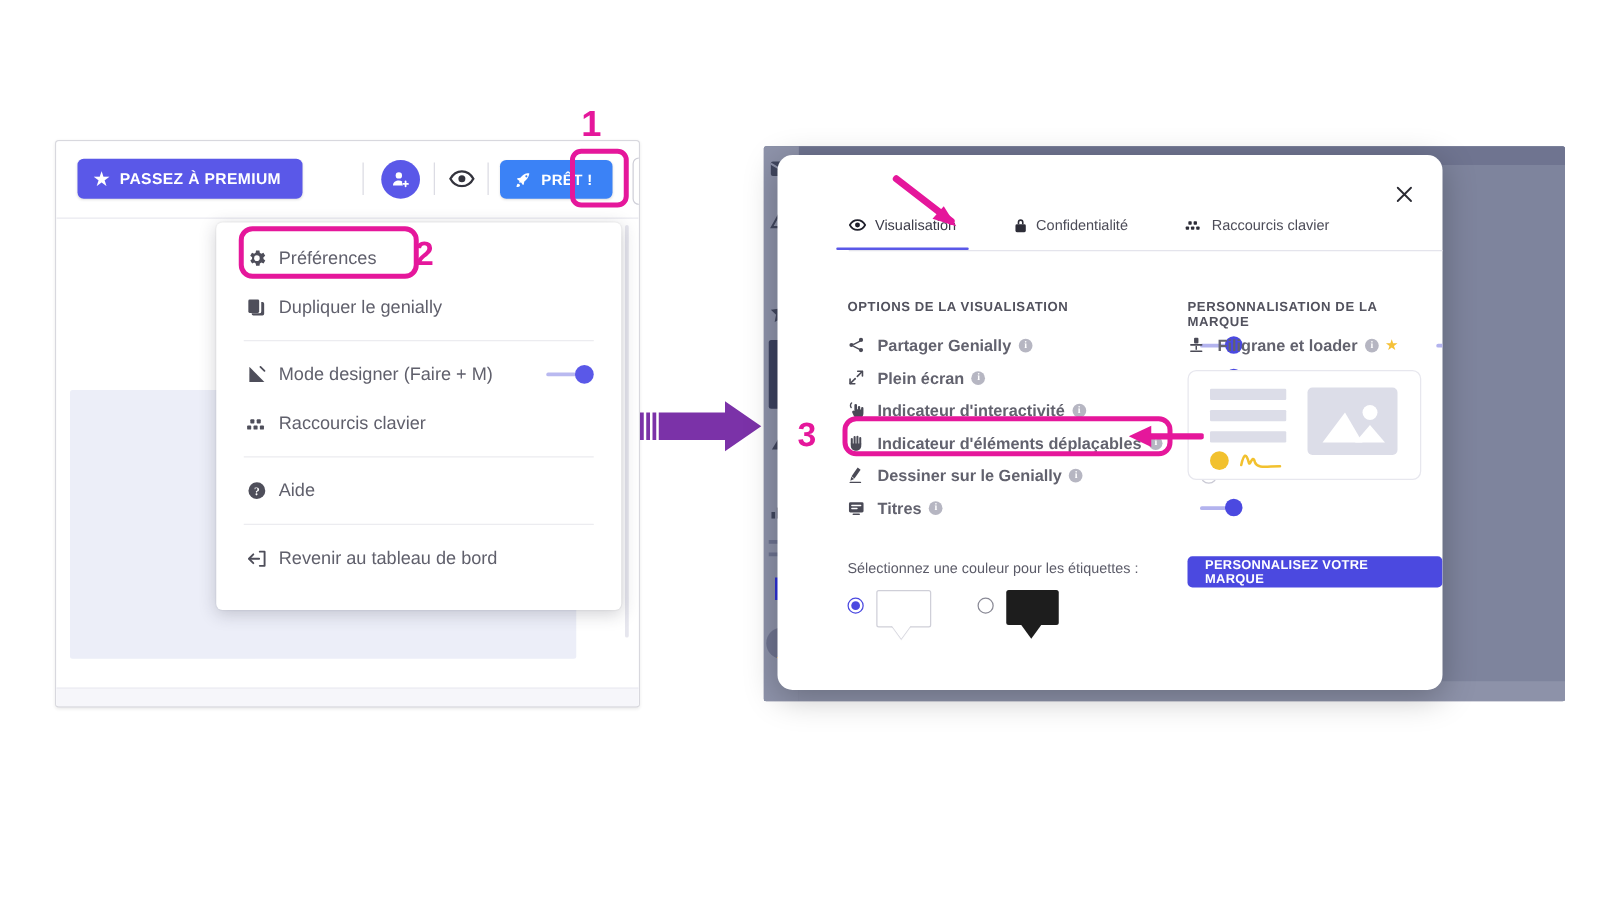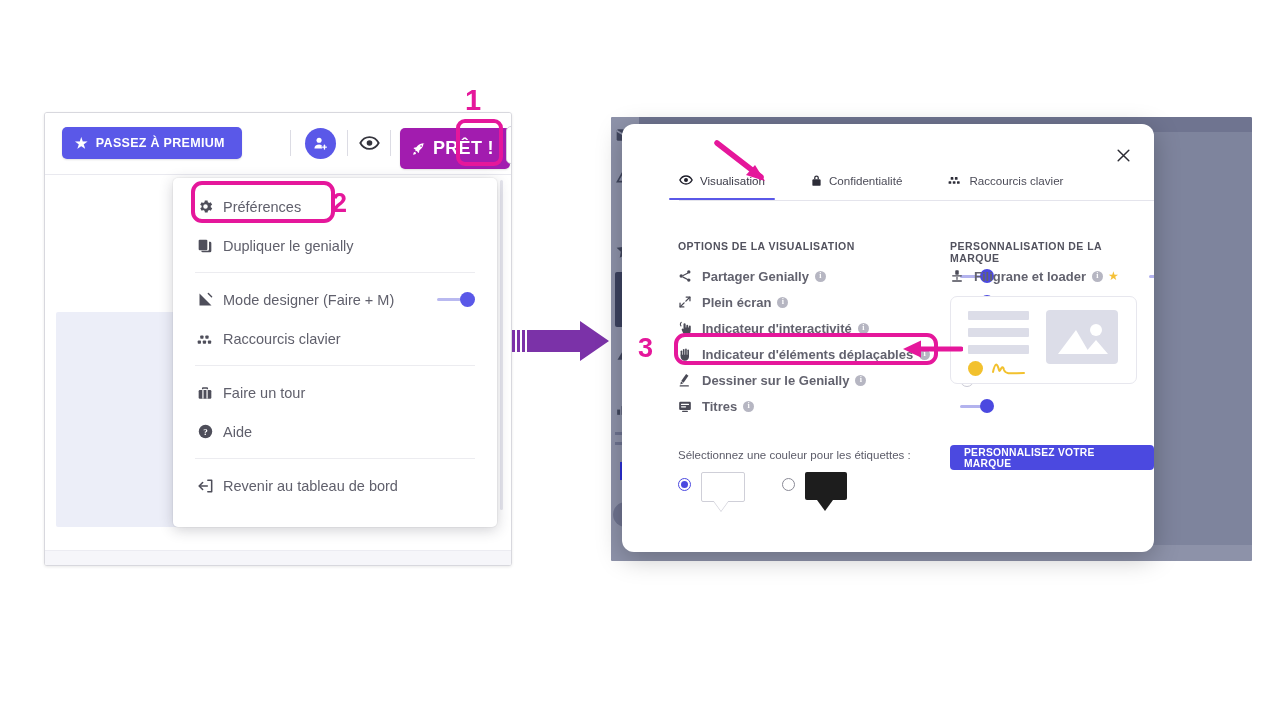--- a/index.html
+++ b/index.html
@@ -31,23 +31,23 @@
   .star-glyph{font-size:14px;line-height:1;color:#fff;}
   .tb-sep{position:absolute;top:17px;width:1px;height:26px;background:#dcdce4;}
   .circ-avatar{
     width:31px;height:31px;border-radius:50%;background:#5a58e8;
     display:flex;align-items:center;justify-content:center;cursor:pointer;
   }
   .eye-btn{
     width:28px;height:28px;display:flex;align-items:center;justify-content:center;cursor:pointer;
   }
   .btn-ready{
-    height:41px;background:#a21caf;border-radius:5px;color:#fff;
+    height:31px;background:#3b82f6;border-radius:5px;color:#fff;
     display:flex;align-items:center;gap:7px;padding:0 16px 0 12px;
-    font-size:18px;font-weight:bold;letter-spacing:.3px;cursor:pointer;
+    font-size:12px;font-weight:bold;letter-spacing:.3px;cursor:pointer;
     box-shadow:0 1px 2px rgba(0,0,0,.12);
   }
   .burger-btn{
     width:36px;height:36px;border:1px solid #cfcfd8;border-radius:5px;background:#fff;
     display:flex;flex-direction:column;align-items:center;justify-content:center;gap:4px;cursor:pointer;
   }
 
   #canvas-area{
     position:absolute;left:0;top:61px;right:0;bottom:0;background:#ffffff;
   }
@@ -286,31 +286,20 @@
           <rect x="15.4" y="10" width="4.6" height="4.6" rx="1"></rect>
           <rect x="4.6" y="3" width="4.6" height="4.6" rx="1"></rect>
           <rect x="11.8" y="3" width="4.6" height="4.6" rx="1"></rect>
         </svg>
       </span>
       <span class="mi-lbl">Raccourcis clavier</span>
     </div>
 
     <div class="menu-sep"></div>
 
-    <div class="menu-item">
-      <span class="mi-ic">
-        <svg width="16" height="16" viewBox="0 0 24 24" fill="#4e4e5a">
-          <path d="M9 3.5h6a1.6 1.6 0 011.6 1.6v1.4h-2V5.5h-5.2v1h-2V5.1A1.6 1.6 0 019 3.5z"></path>
-          <rect x="2.5" y="7.5" width="19" height="13" rx="1.8"></rect>
-          <rect x="8" y="7.5" width="1.8" height="13" fill="#fff"></rect>
-          <rect x="14.2" y="7.5" width="1.8" height="13" fill="#fff"></rect>
-        </svg>
-      </span>
-      <span class="mi-lbl">Faire un tour</span>
-    </div>
 
     <div class="menu-item">
       <span class="mi-ic">
         <svg width="17" height="17" viewBox="0 0 24 24">
           <circle cx="12" cy="12" r="9.5" fill="#4e4e5a"></circle>
           <text x="12" y="16.6" text-anchor="middle" font-family="Liberation Serif, serif" font-size="13" font-weight="bold" fill="#fff">?</text>
         </svg>
       </span>
       <span class="mi-lbl">Aide</span>
     </div>

